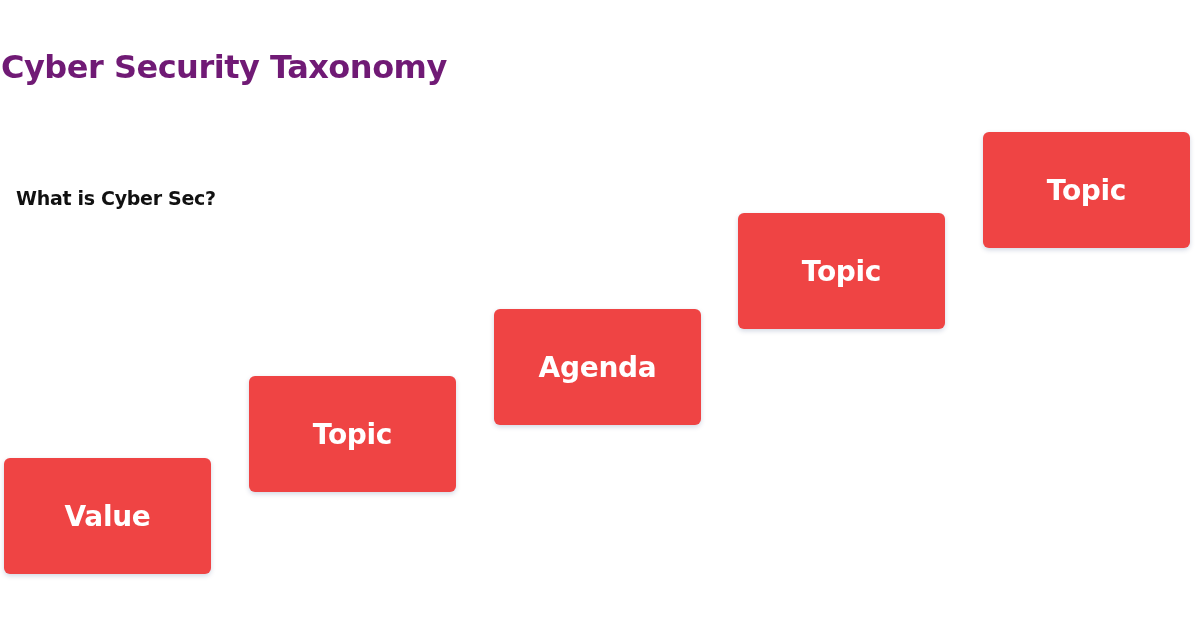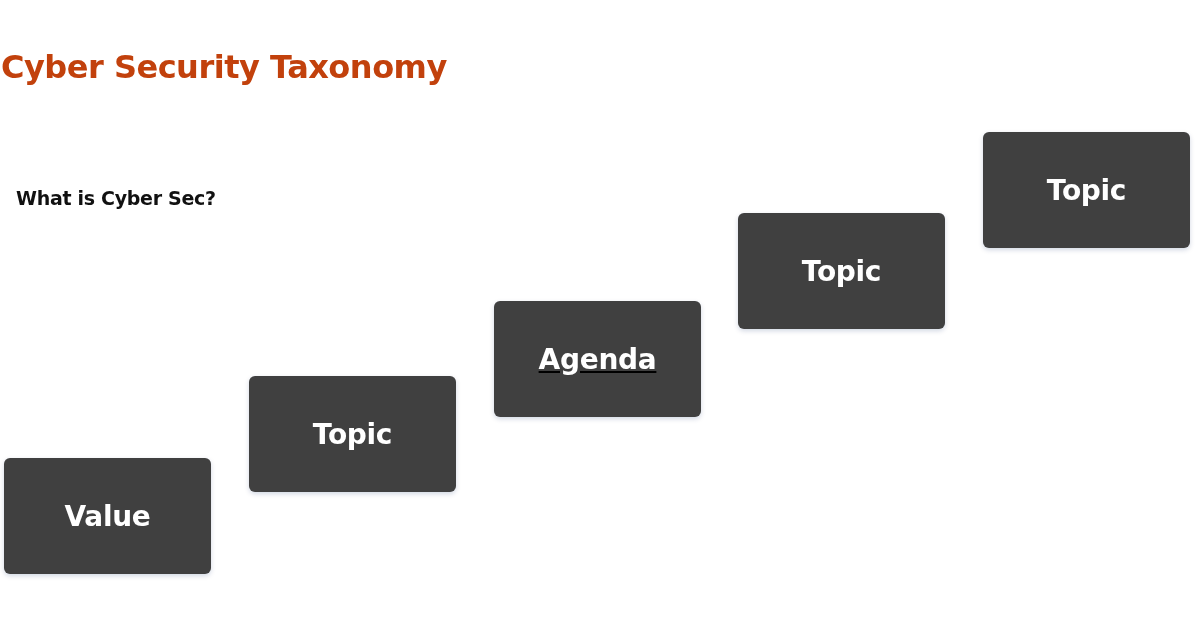--- a/index.html
+++ b/index.html
@@ -15,40 +15,40 @@
       font-family: "DejaVu Sans", "Liberation Sans", sans-serif;
     }
     .page-title {
       position: absolute;
       left: 1px;
       top: 48px;
       margin: 0;
       font-size: 32px;
       font-weight: 600;
       letter-spacing: -0.5px;
-      color: #c2410c;
+      color: #701a75;
       white-space: nowrap;
     }
     .subtitle {
       position: absolute;
       left: 1px;
       top: 172px;
       margin: 15px;
       font-size: 19px;
       font-weight: 600;
       letter-spacing: -0.3px;
       color: #111111;
       white-space: nowrap;
     }
     .step-box {
       position: absolute;
       width: 207px;
       height: 116px;
       border-radius: 6px;
-      background: #404040;
+      background: #ef4444;
       box-shadow: 0 2px 5px rgba(0, 40, 100, 0.18);
       display: flex;
       align-items: center;
       justify-content: center;
     }
     .step-label {
       color: #ffffff;
       font-size: 28px;
       font-weight: 600;
       letter-spacing: -0.3px;
@@ -61,21 +61,21 @@
 <h1 class="page-title">Cyber Security Taxonomy</h1>
 <h2 class="subtitle">What is Cyber Sec?</h2>
 
 <div>
   <div class="step-box" style="left:4px; top:458px;">
     <span class="step-label">Value</span>
   </div>
   <div class="step-box" style="left:249px; top:376px;">
     <span class="step-label">Topic</span>
   </div>
-  <div class="step-box" style="left:494px; top:301px;text-decoration:underline;">
+  <div class="step-box" style="left:494px; top:309px;">
     <span class="step-label">Agenda</span>
   </div>
   <div class="step-box" style="left:738px; top:213px;">
     <span class="step-label">Topic</span>
   </div>
   <div class="step-box" style="left:983px; top:132px;">
     <span class="step-label">Topic</span>
   </div>
 </div>
 

